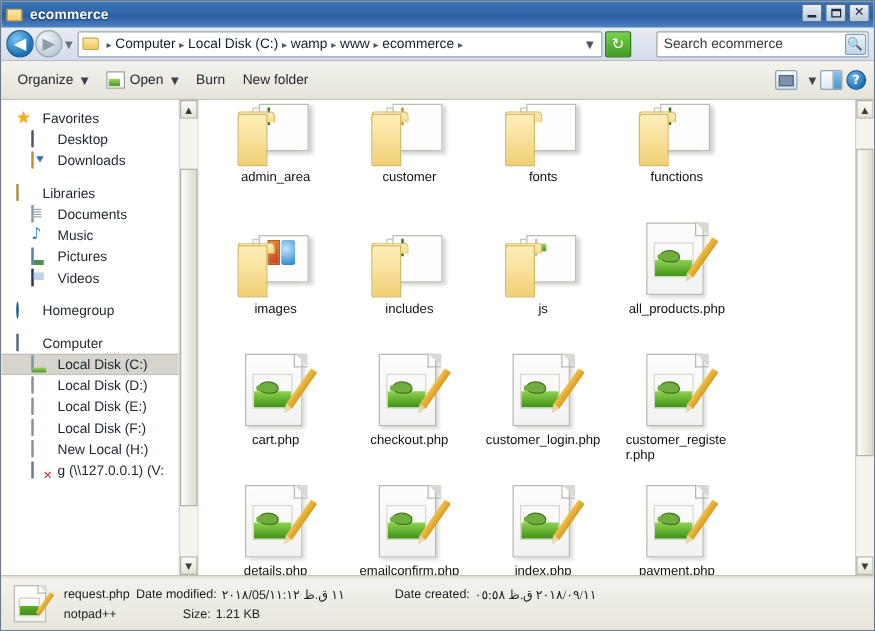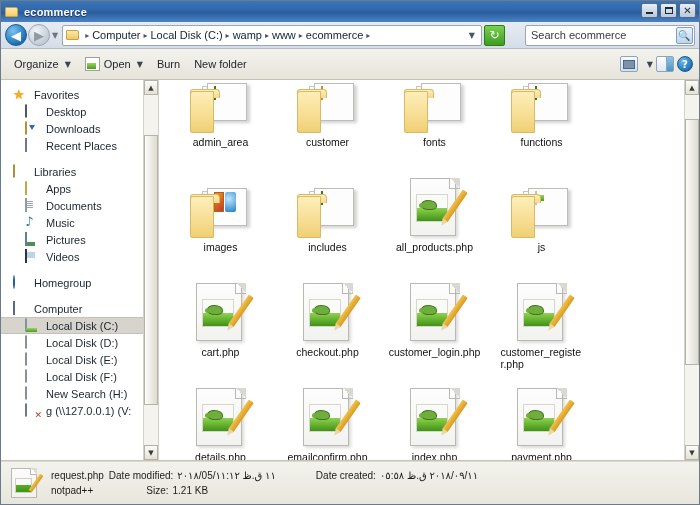--- a/index.html
+++ b/index.html
@@ -498,36 +498,28 @@
           <span>Favorites</span>
         </div>
         <div class="nav-row child">
           <span class="nav-ico"><span class="ico-desktop"></span></span>
           <span>Desktop</span>
         </div>
         <div class="nav-row child">
           <span class="nav-ico"><span class="ico-dl"></span></span>
           <span>Downloads</span>
         </div>
-        <div class="nav-row child">
-          <span class="nav-ico"><span class="ico-recent"></span></span>
-          <span>Recent Places</span>
-        </div>
       </div>
 
       <div class="nav-group">
         <div class="nav-row">
           <span class="nav-ico"><span class="ico-lib"></span></span>
           <span>Libraries</span>
         </div>
         <div class="nav-row child">
-          <span class="nav-ico"><span class="ico-folder"></span></span>
-          <span>Apps</span>
-        </div>
-        <div class="nav-row child">
           <span class="nav-ico"><span class="ico-doc"></span></span>
           <span>Documents</span>
         </div>
         <div class="nav-row child">
           <span class="nav-ico ico-music">♪</span>
           <span>Music</span>
         </div>
         <div class="nav-row child">
           <span class="nav-ico"><span class="ico-pic"></span></span>
           <span>Pictures</span>
@@ -561,21 +553,21 @@
         <div class="nav-row child">
           <span class="nav-ico"><span class="ico-hdd"></span></span>
           <span>Local Disk (E:)</span>
         </div>
         <div class="nav-row child">
           <span class="nav-ico"><span class="ico-hdd"></span></span>
           <span>Local Disk (F:)</span>
         </div>
         <div class="nav-row child">
           <span class="nav-ico"><span class="ico-hdd"></span></span>
-          <span>New Search (H:)</span>
+          <span>New Local (H:)</span>
         </div>
         <div class="nav-row child">
           <span class="nav-ico"><span class="ico-net"></span></span>
           <span>g (\\127.0.0.1) (V:</span>
         </div>
       </div>
     </div>
 
     <div class="side-scroll">
       <div class="sc-btn">▲</div>
@@ -659,52 +651,52 @@
           <div class="iconwrap">
             <div class="folder">
               <div class="papers2"></div>
                 <div class="papers"></div>
               <div class="thumb"><span class="green-bar"></span></div>
               <div class="tab"></div>
                 <div class="front"></div>
             </div>
           </div>
           <div class="label">includes</div>
+        </div>
+
+        <div class="cell">
+          <div class="iconwrap">
+            <div class="folder">
+              <div class="papers2"></div>
+                <div class="papers"></div>
+              <div class="thumb"><span class="mini-doc"></span></div>
+              <div class="tab"></div>
+                <div class="front"></div>
+            </div>
+          </div>
+          <div class="label">js</div>
         </div>
 
         <div class="cell">
           <div class="iconwrap">
             <div class="phpfile">
                 <div class="page"></div>
                 <div class="fold"></div>
               <div class="npp">
                   <div class="grass"></div>
                   <div class="chame"></div>
                 </div>
                 <div class="pencil"></div>
               </div>
           </div>
           <div class="label">all_products.php</div>
         </div>
 
         <div class="cell">
           <div class="iconwrap">
-            <div class="folder">
-              <div class="papers2"></div>
-                <div class="papers"></div>
-              <div class="thumb"><span class="mini-doc"></span></div>
-              <div class="tab"></div>
-                <div class="front"></div>
-            </div>
-          </div>
-          <div class="label">js</div>
-        </div>
-
-        <div class="cell">
-          <div class="iconwrap">
             <div class="phpfile">
                 <div class="page"></div>
                 <div class="fold"></div>
               <div class="npp">
                   <div class="grass"></div>
                   <div class="chame"></div>
                 </div>
                 <div class="pencil"></div>
               </div>
           </div>
@@ -834,21 +826,21 @@
         <div class="fold"></div>
         <div class="npp"></div>
         <div class="pencil"></div>
     </div>
     <div class="st-text">
       <div class="st-line">
         <span class="st-name">request.php</span>
         <span class="st-lbl">Date modified:</span>
         <span class="st-val" style="margin-left:4px;">٢٠١٨/05/١١ ق.ظ ١١:١٢</span>
         <span class="st-lbl st-col2">Date created:</span>
-        <span class="st-val" style="margin-left:4px;">٢٠١٨/٠٩/١١ ق.ظ ٠٥:٥٨</span>
+        <span class="st-val" style="margin-left:4px;font-family:Liberation Serif, serif;">٢٠١٨/٠٩/١١ ق.ظ ٠٥:٥٨</span>
       </div>
       <div class="st-line">
         <span class="st-name">notpad++</span>
         <span class="st-lbl" style="margin-left:48px;">Size:</span>
         <span class="st-val" style="margin-left:4px;">1.21 KB</span>
       </div>
     </div>
   </div>
 
 </div>

